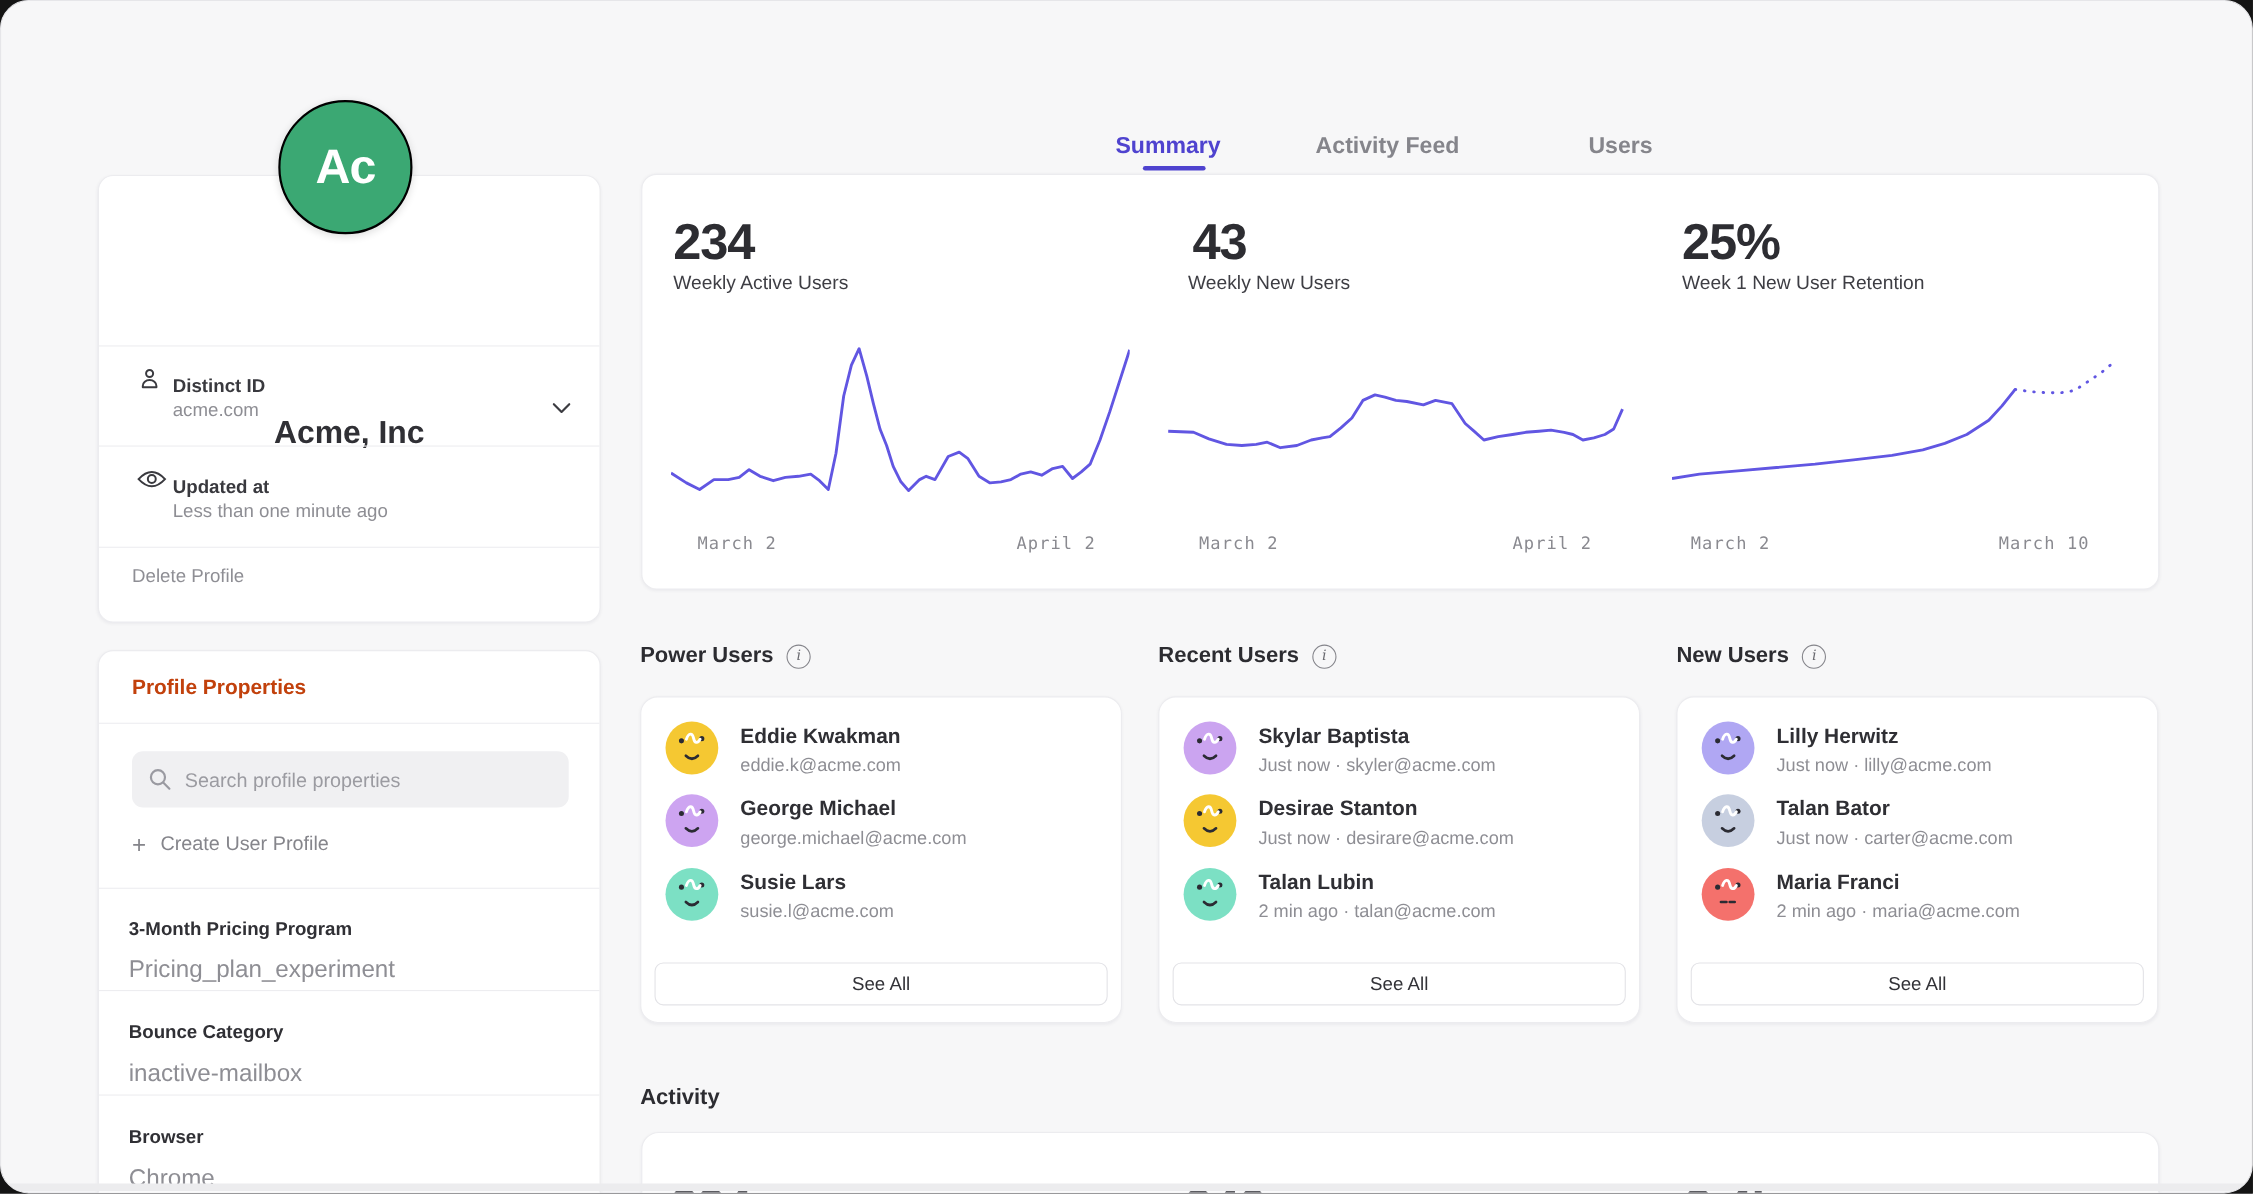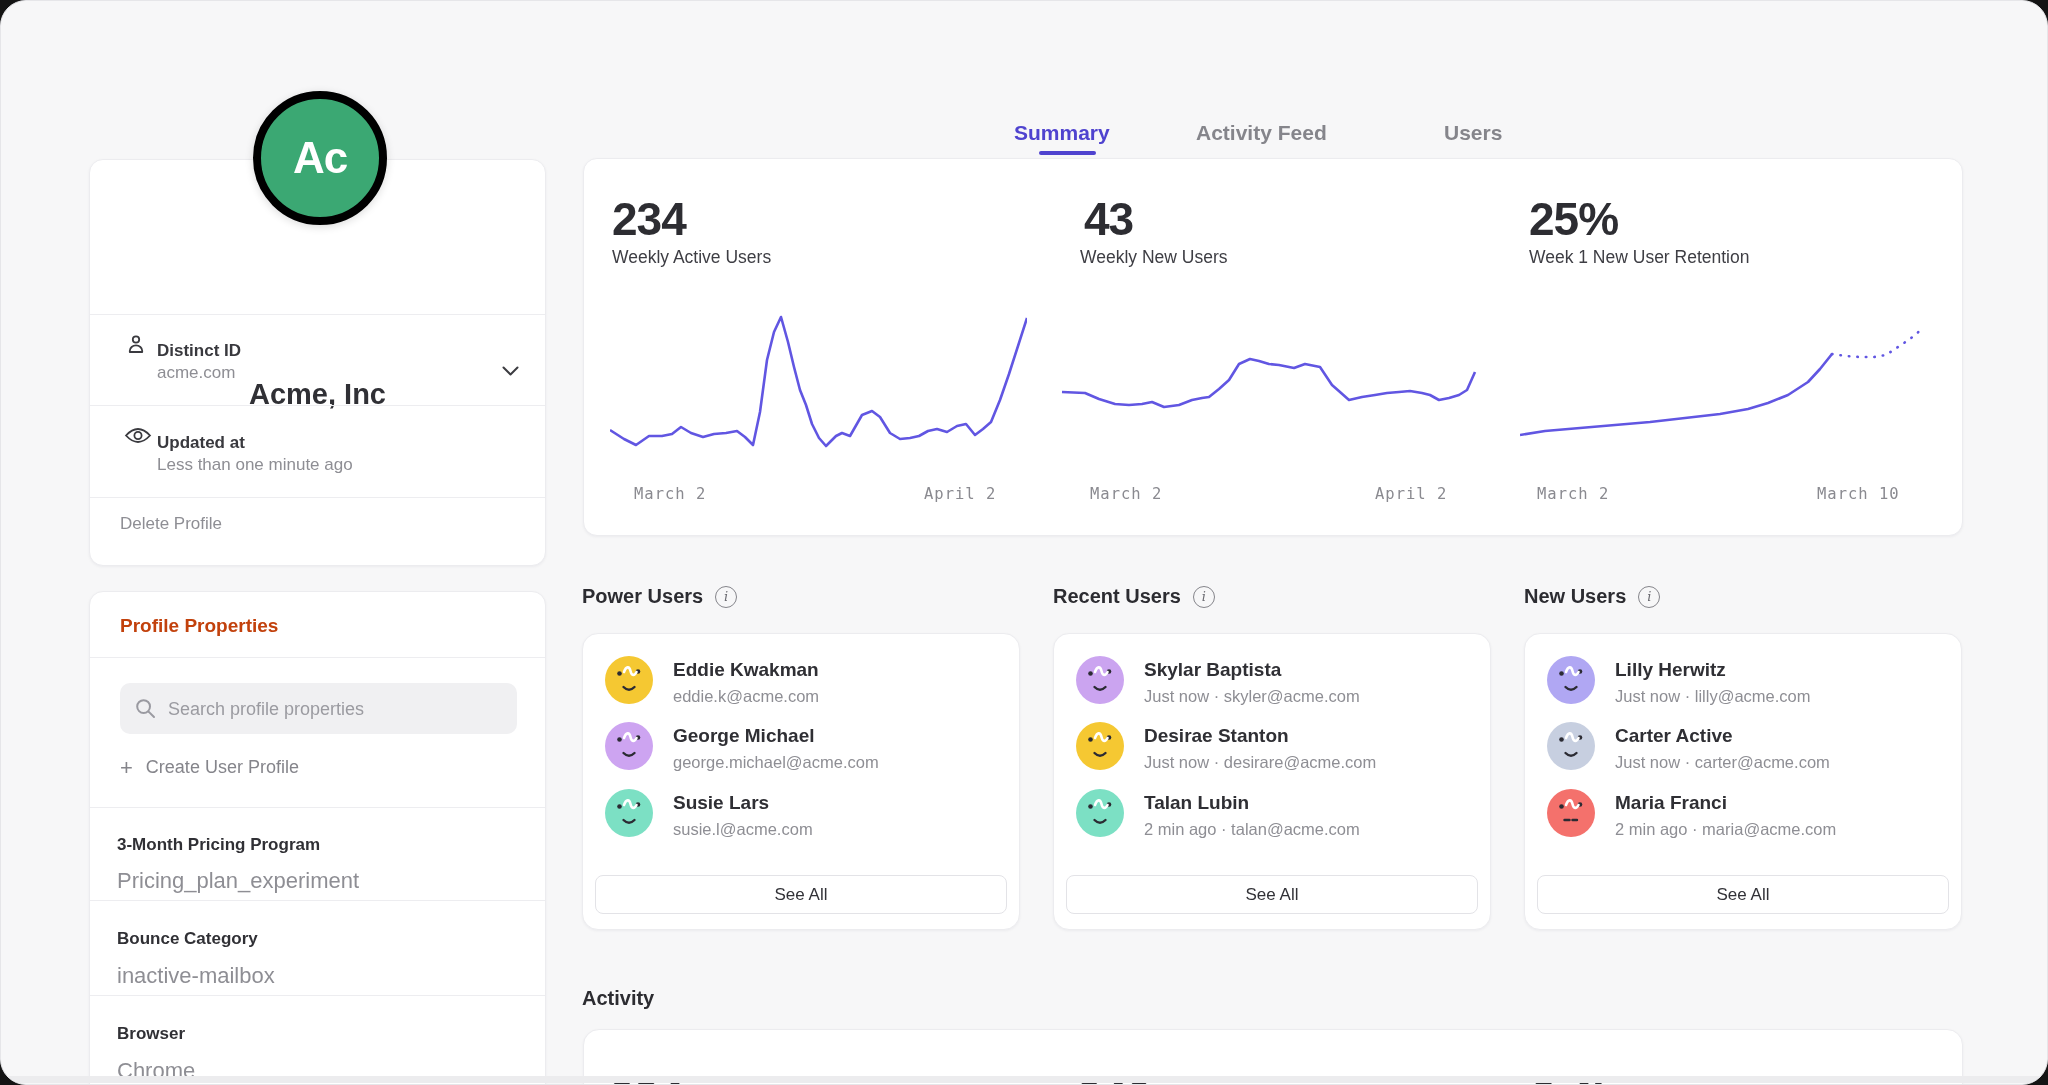--- a/index.html
+++ b/index.html
@@ -5,21 +5,21 @@
   html,body{margin:0;padding:0;width:2048px;height:1085px;background:#141414;
     font-family:"Liberation Sans",sans-serif;-webkit-font-smoothing:antialiased;}
   .frame{position:absolute;inset:0;background:#f7f7f8;border:1px solid #e6e6e9;
     border-radius:26px;overflow:hidden;box-sizing:border-box;}
   .card{position:absolute;background:#ffffff;border:1px solid #ececef;border-radius:14px;
     box-shadow:0 1px 3px rgba(25,25,50,.05);box-sizing:border-box;}
   .divider{position:absolute;left:0;right:0;height:1px;background:#ededf0;}
 
   
   .big-avatar{position:absolute;left:252px;top:90px;width:118px;height:118px;border-radius:50%;
-    border:8px solid #000000;box-shadow:0 2px 8px rgba(0,0,0,.14);z-index:6;
+    border:2px solid #000000;box-shadow:0 2px 8px rgba(0,0,0,.14);z-index:6;
     display:flex;align-items:center;justify-content:center;}
   .big-avatar span{color:#fff;font-size:44px;font-weight:700;letter-spacing:-1px;}
   #profile-card{left:88px;top:158px;width:457px;height:407px;}
   .company-name{position:absolute;left:0;right:0;top:218px;text-align:center;
     font-size:29px;font-weight:700;color:#303035;}
   #profile-card .d1{top:154px}#profile-card .d2{top:245px}#profile-card .d3{top:337px}
   .field-icon{position:absolute;left:34px;}
   .icon-person{top:172px;}  .icon-eye{top:266px;}
   .field-label{position:absolute;left:67px;font-size:17px;font-weight:700;color:#39393e;margin-top:11px;}
   .field-value{position:absolute;left:67px;font-size:17px;color:#8e8e94;}
@@ -308,21 +308,21 @@
     </div>
     <div class="user-row ur2">
       <span class="avatar" style="background: rgb(199, 207, 224);">
           <svg width="48" height="48" viewBox="0 0 48 48" fill="none">
             <circle cx="14.5" cy="17.5" r="2.3" fill="#2b2b33"></circle>
             <circle cx="33" cy="15.5" r="2.3" fill="#2b2b33"></circle>
             <path d="M19 16 C21 10 24.5 10 25.5 15 C26.5 20 29.5 20 31.5 16" stroke="#ffffff" stroke-width="2.6" stroke-linecap="round"></path>
             <path d="M18.5 31 Q24 36.5 29.5 31" stroke="#2b2b33" stroke-width="2.4" stroke-linecap="round"></path>
           </svg>
         </span>
-      <div class="user-name">Carter Active</div>
+      <div class="user-name">Talan Bator</div>
       <div class="user-meta">Just now · carter@acme.com</div>
     </div>
     <div class="user-row ur3">
       <span class="avatar" style="background: rgb(244, 113, 108);">
           <svg width="48" height="48" viewBox="0 0 48 48" fill="none">
             <circle cx="14.5" cy="17.5" r="2.3" fill="#2b2b33"></circle>
             <circle cx="33" cy="15.5" r="2.3" fill="#2b2b33"></circle>
             <path d="M14 17 L34 15" stroke="#ffffff" stroke-width="0"></path>
             <path d="M19 16 C21 10 24.5 10 25.5 15 C26.5 20 29.5 20 31.5 16" stroke="#ffffff" stroke-width="2.6" stroke-linecap="round"></path>
             <path d="M17.5 31 L30 31" stroke="#2b2b33" stroke-width="2.4" stroke-linecap="round" stroke-dasharray="5 3"></path>

